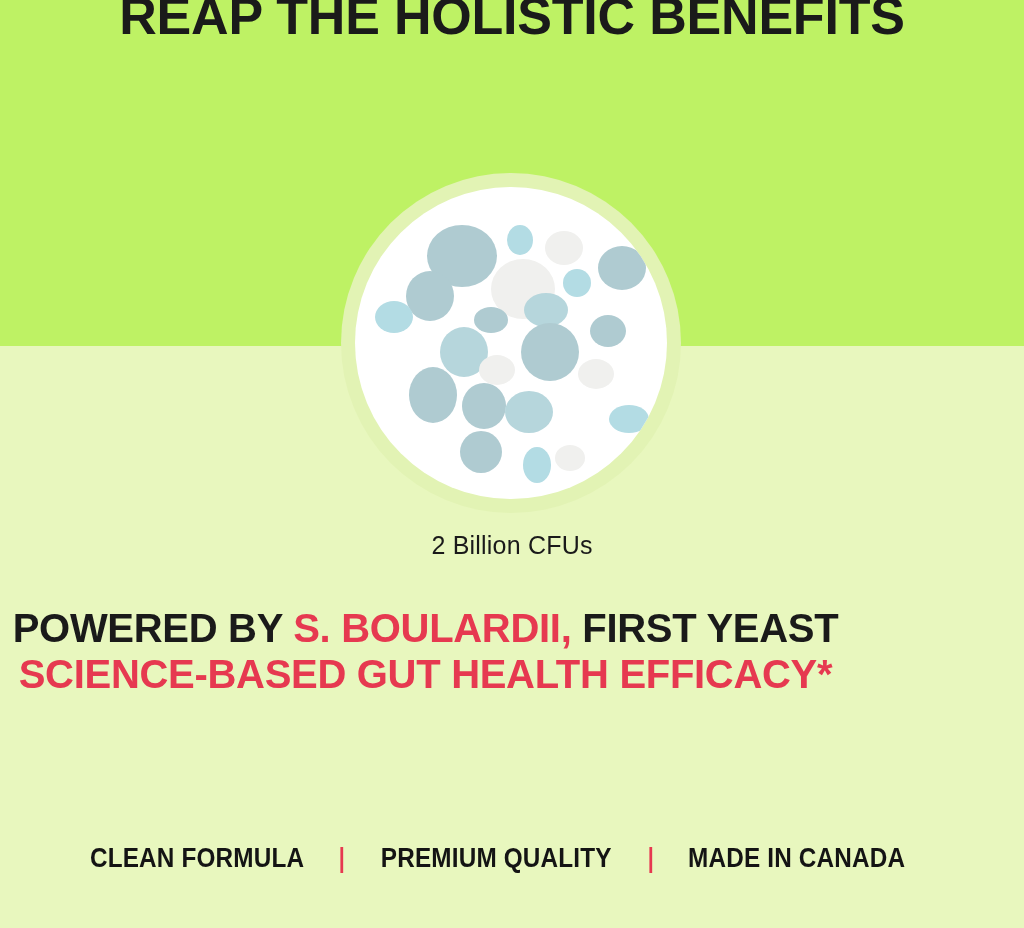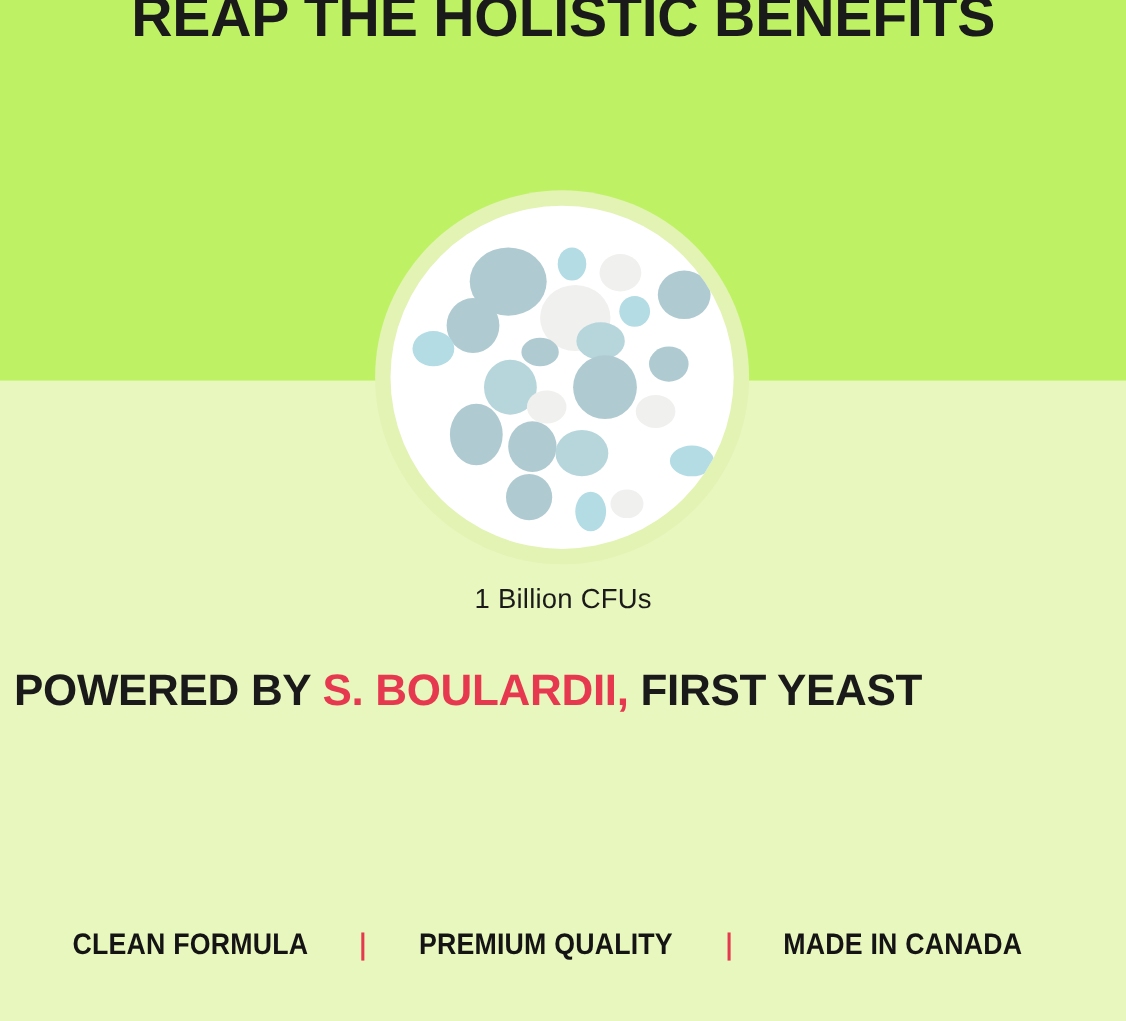--- a/index.html
+++ b/index.html
@@ -115,21 +115,21 @@
   .claim .ln { display: block; }
 
   
   .footer {
     position: absolute;
     left: 0;
     top: 843px;
     width: 996px;
     display: flex;
     justify-content: center;
-    gap: 12px;
+    gap: 0px;
     font-family: "Liberation Sans", sans-serif;
     font-weight: bold;
     font-size: 27px;
     letter-spacing: 0.2px;
     color: #141414;
     text-transform: uppercase;
   }
   .footer .badge {
     transform: scaleX(0.9);
     transform-origin: center;
@@ -174,24 +174,25 @@
         <div class="cell" style="left: 54px; top: 180px; width: 48px; height: 56px; background: rgb(175, 203, 209);"></div>
         <div class="cell" style="left: 107px; top: 196px; width: 44px; height: 46px; background: rgb(175, 203, 209);"></div>
         <div class="cell" style="left: 150px; top: 204px; width: 48px; height: 42px; background: rgb(182, 214, 220);"></div>
         <div class="cell" style="left: 254px; top: 218px; width: 40px; height: 28px; background: rgb(179, 220, 228);"></div>
         <div class="cell" style="left: 105px; top: 244px; width: 42px; height: 42px; background: rgb(175, 203, 209);"></div>
         <div class="cell" style="left: 168px; top: 260px; width: 28px; height: 36px; background: rgb(179, 220, 228);"></div>
         <div class="cell" style="left: 200px; top: 258px; width: 30px; height: 26px; background: rgb(240, 240, 238);"></div>
       </div>
   </div>
 
-  <div class="cfu">1 Billion CFUs</div>
+  <div class="cfu">2 Billion CFUs</div>
 
   <div class="claim">
     <span class="ln"><span>POWERED BY </span><span class="red">S. BOULARDII,</span><span> FIRST YEAST</span></span>
+    <span class="ln red">SCIENCE-BASED GUT HEALTH EFFICACY*</span>
   </div>
 
   <div class="footer">
     <span class="badge">CLEAN FORMULA</span>
     <span class="sep">|</span>
     <span class="badge">PREMIUM QUALITY</span>
     <span class="sep">|</span>
     <span class="badge">MADE IN CANADA</span>
   </div>
 

